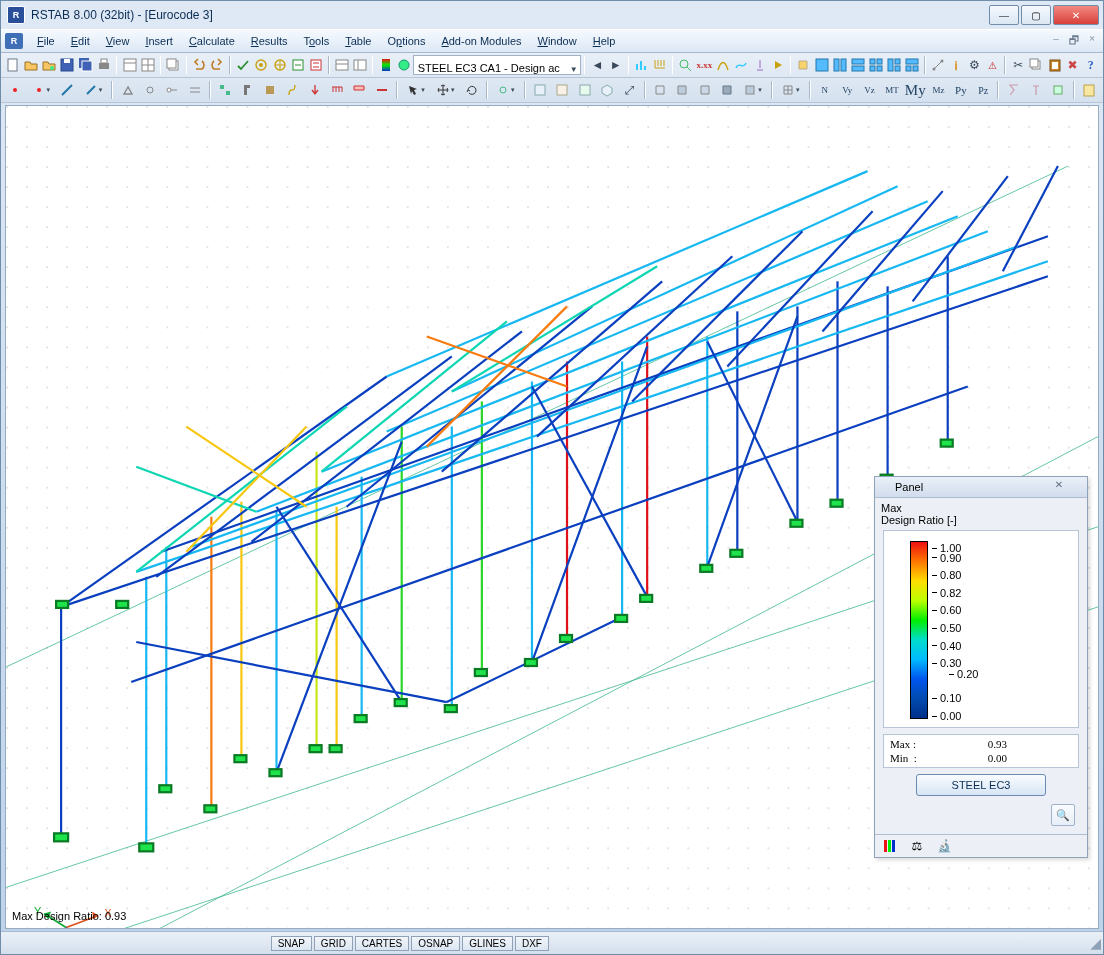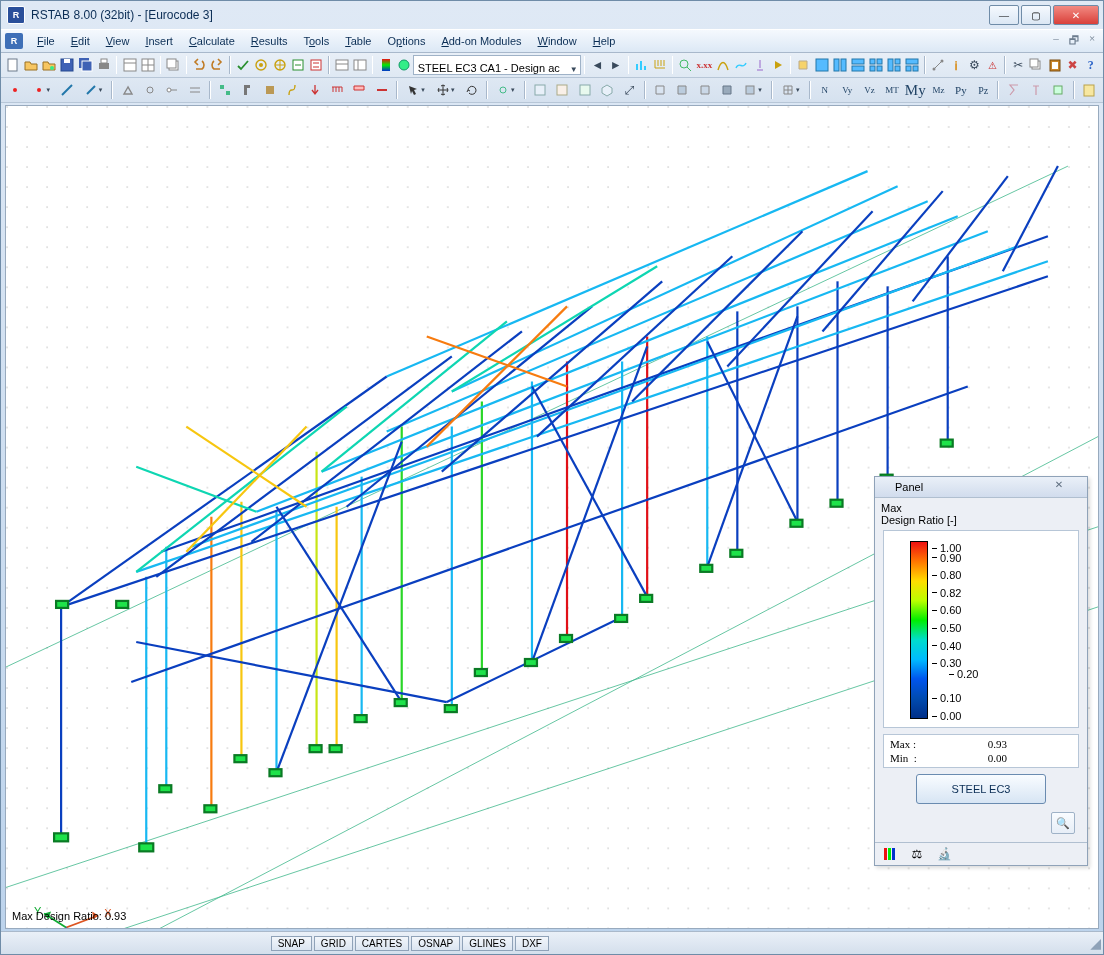--- a/index.html
+++ b/index.html
@@ -42,21 +42,21 @@
 .panel-title{height:20px;background:linear-gradient(#eaf0f8,#d1dced);border-bottom:1px solid #b0bfd0;display:flex;align-items:center;padding:0 20px;font-weight:normal;}
 .panel-close{margin-left:auto;width:16px;height:16px;color:#5f6f80;font-family:"Segoe UI Symbol";text-align:center;font-size:10px;}
 .panel-body{padding:4px 6px;}
 .colorbar{background:#fff;border:1px solid #b7c6d7;position:relative;height:196px;margin:4px 2px 6px 2px;}
 .cbar{position:absolute;left:26px;top:10px;width:16px;height:176px;background:linear-gradient(to bottom,#e11,#f70,#fd0,#bf0,#0e0,#0dc,#0bf,#05e,#004bb0,#002f88);border:1px solid #000;}
 .cbarticks{position:absolute;left:48px;top:3px;right:6px;height:190px;}
 .cbt{position:absolute;left:0;font-size:11px;color:#000;display:flex;align-items:center;}
 .cbt::before{content:"";display:inline-block;width:5px;height:1px;background:#000;margin-right:3px;}
 .minmax{background:#fff;border:1px solid #b7c6d7;padding:3px 6px;display:grid;grid-template-columns:auto auto;row-gap:2px;column-gap:6px;margin:0 2px 6px;}
 .minmax div{white-space:pre;font-family:Liberation Serif, serif;}
-.panel .modbtn{display:block;margin:4px auto 8px;width:130px;height:30px;background:linear-gradient(#f9fcff,#d7e5f4);border:1px solid #6a8bb0;border-radius:3px;color:#0b2e55;font-size:11px;}
+.panel .modbtn{display:block;margin:4px auto 8px;width:130px;height:22px;background:linear-gradient(#f9fcff,#d7e5f4);border:1px solid #6a8bb0;border-radius:3px;color:#0b2e55;font-size:11px;}
 .panel .zoom{text-align:right;padding:0 6px 4px;}
 .panel .zoom .zb{display:inline-flex;width:22px;height:20px;border:1px solid #9fb2c7;background:linear-gradient(#f9fcff,#e7eef7);align-items:center;justify-content:center;font-size:11px;border-radius:2px;}
 .panel-footer{height:22px;border-top:1px solid #b0bfd0;display:flex;align-items:center;padding:0 6px;gap:12px;}
 .pf-ic{width:16px;height:16px;display:flex;align-items:center;justify-content:center;font-size:12px;}
 
 
 .statusbar{height:22px;background:linear-gradient(#eaf0f8,#d4dfec);border-top:1px solid #aab9cb;display:flex;align-items:center;font-size:11px;}
 .statusbar .toggles{margin:16px auto;display:flex;}
 .st-toggle{border:1px solid #8fa2b8;background:linear-gradient(#f2f6fb,#dbe5f1);padding:1px 6px;margin-right:2px;font-size:10px;}
 .resize-grip{margin-left:auto;margin-right:2px;color:#8fa2b8;font-size:14px;}

